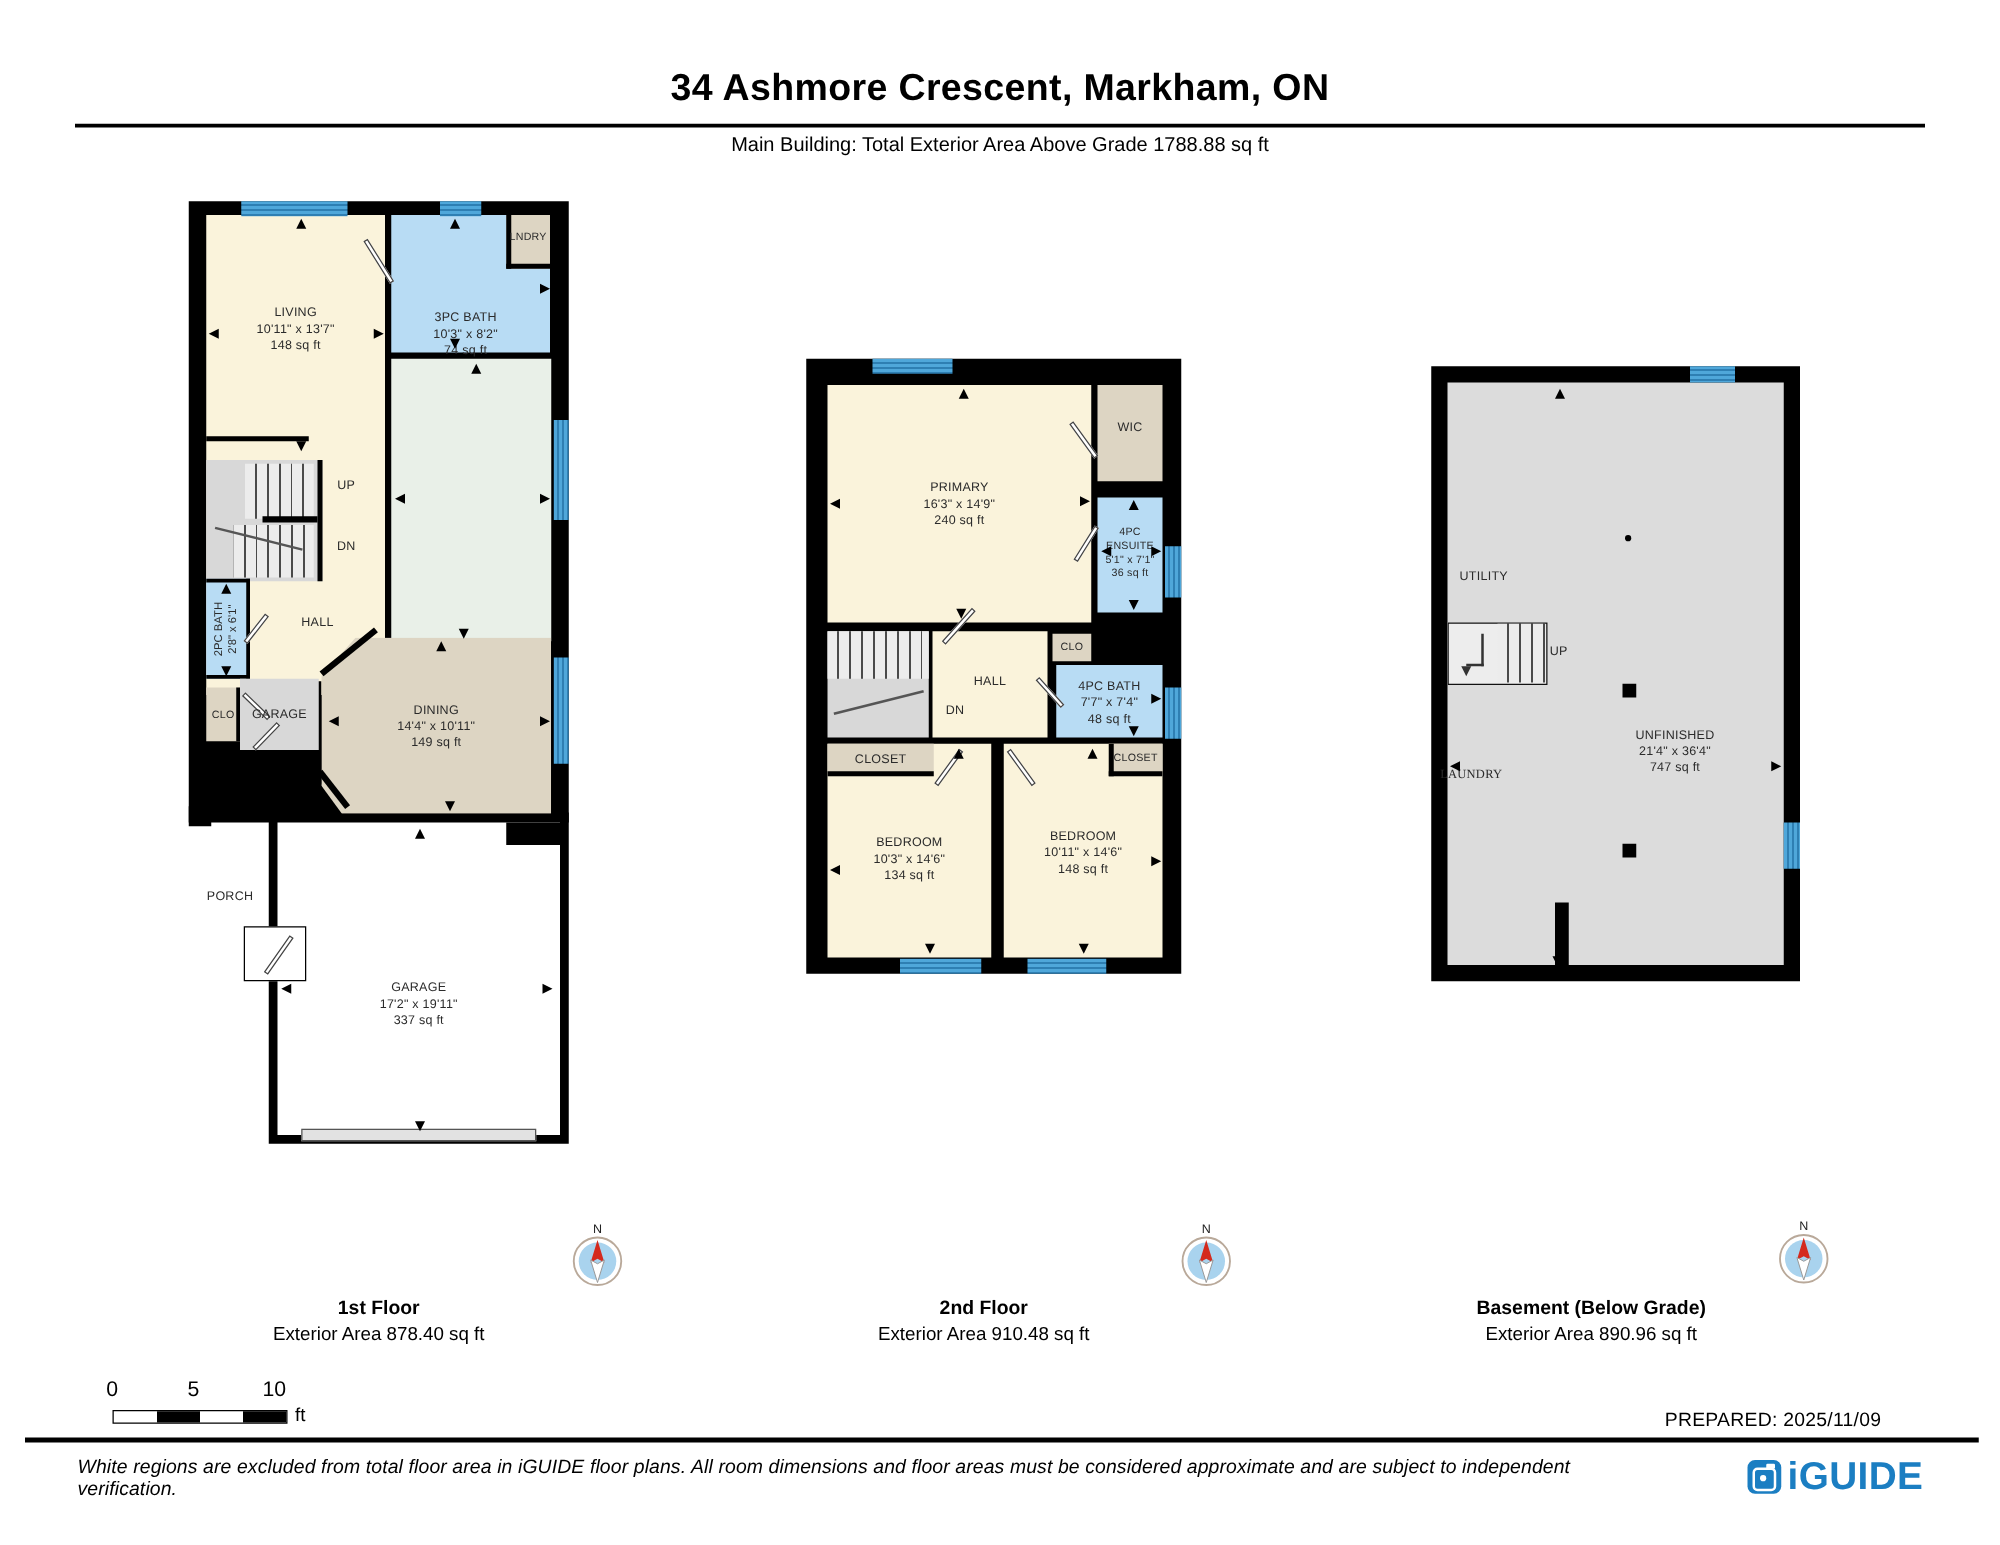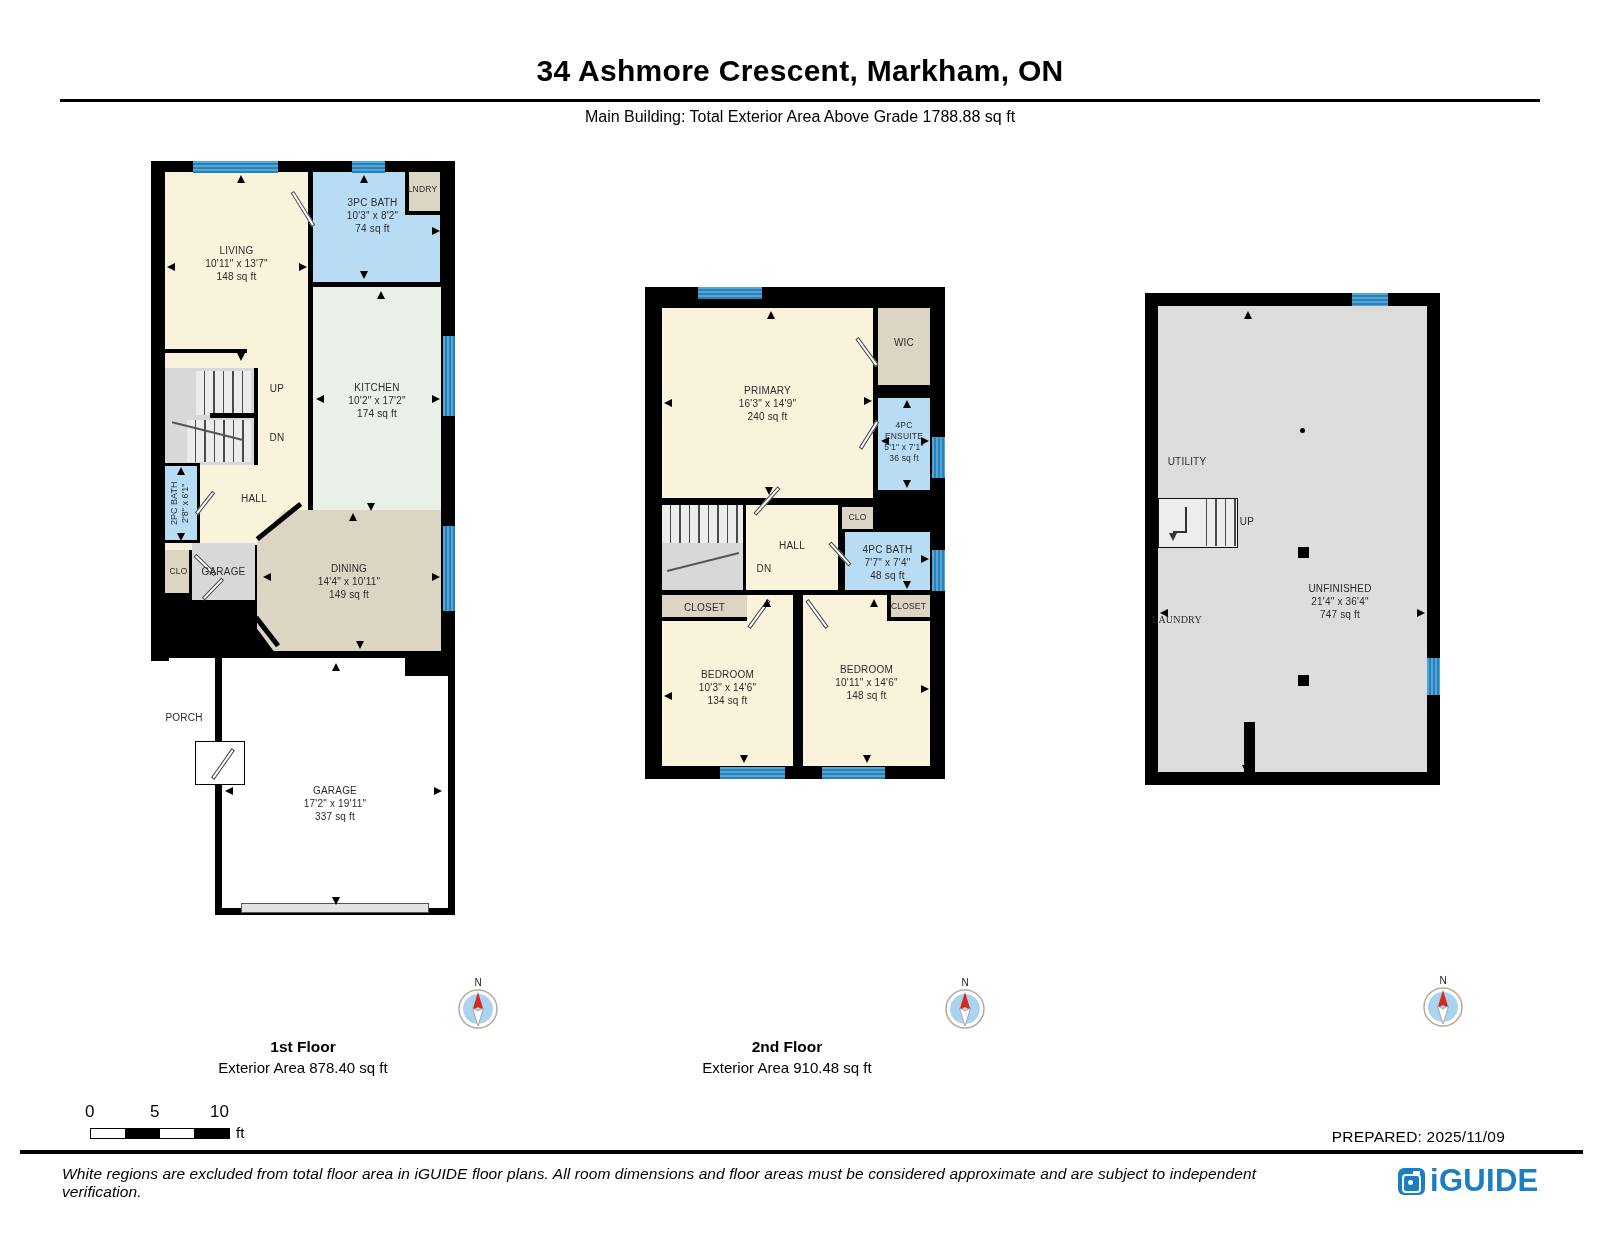--- a/index.html
+++ b/index.html
@@ -98,32 +98,27 @@
     <div class="leaf" style="left:150px;top:28px;height:38px;transform:rotate(-32deg);"></div>
     <div class="leaf" style="left:52px;top:328px;height:26px;transform:rotate(38deg);"></div>
     <div class="leaf" style="left:52px;top:390px;height:26px;transform:rotate(-46deg);"></div>
     <div class="leaf" style="left:60px;top:414px;height:26px;transform:rotate(44deg);"></div>
 
     <div class="rlabel" style="left:14px;top:15px;width:143px;height:175px;">
       <span>LIVING</span>
       <span>10'11" x 13'7"</span>
       <span>148 sq ft</span>
     </div>
-    <div class="rlabel" style="left:162px;top:4px;width:119px;height:100px;">
+    <div class="rlabel" style="left:162px;top:26px;width:119px;height:100px;justify-content:flex-end;">
       <span>3PC BATH</span>
       <span>10'3" x 8'2"</span>
       <span>74 sq ft</span>
     </div>
     <div class="rlabel small" style="left:254px;top:14px;width:35px;height:30px;">
       <span>LNDRY</span>
-    </div>
-    <div class="rlabel" style="left:162px;top:126px;width:128px;height:226px;">
-      <span>KITCHEN</span>
-      <span>10'2" x 17'2"</span>
-      <span>174 sq ft</span>
     </div>
     <div class="rlabel" style="left:108px;top:220px;width:36px;height:14px;">
       <span>UP</span>
     </div>
     <div class="rlabel" style="left:108px;top:269px;width:36px;height:14px;">
       <span>DN</span>
     </div>
     <div class="rlabel" style="left:49px;top:312px;width:108px;height:50px;">
       <span>HALL</span>
     </div>
@@ -326,20 +321,24 @@
   </svg>
 
   <div class="caption" style="left:153px;top:1038px;">
     <div class="c1">1st Floor</div>
     <div class="c2">Exterior Area 878.40 sq ft</div>
   </div>
   <div class="caption" style="left:637px;top:1038px;">
     <div class="c1">2nd Floor</div>
     <div class="c2">Exterior Area 910.48 sq ft</div>
   </div>
+  <div class="caption" style="left:1123px;top:1038px;">
+    <div class="c1">Basement (Below Grade)</div>
+    <div class="c2">Exterior Area 890.96 sq ft</div>
+  </div>
 
   <div class="sb-num" style="left:85px;top:1102px;">0</div>
   <div class="sb-num" style="left:150px;top:1102px;">5</div>
   <div class="sb-num" style="left:210px;top:1102px;">10</div>
   <div class="sb-bar" style="left:90px;top:1128px;"></div>
   <div class="sb-num" style="left:236px;top:1124px;font-size:15px;">ft</div>
 
   <div class="prepared" style="left:1200px;top:1128px;width:305px;">PREPARED: 2025/11/09</div>
   <div class="abs rule" style="left:20px;top:1150px;width:1563px;height:4px;"></div>
   <div class="disclaimer" style="left:62px;top:1165px;width:1200px;">White regions are excluded from total floor area in iGUIDE floor plans. All room dimensions and floor areas must be considered approximate and are subject to independent verification.</div>

